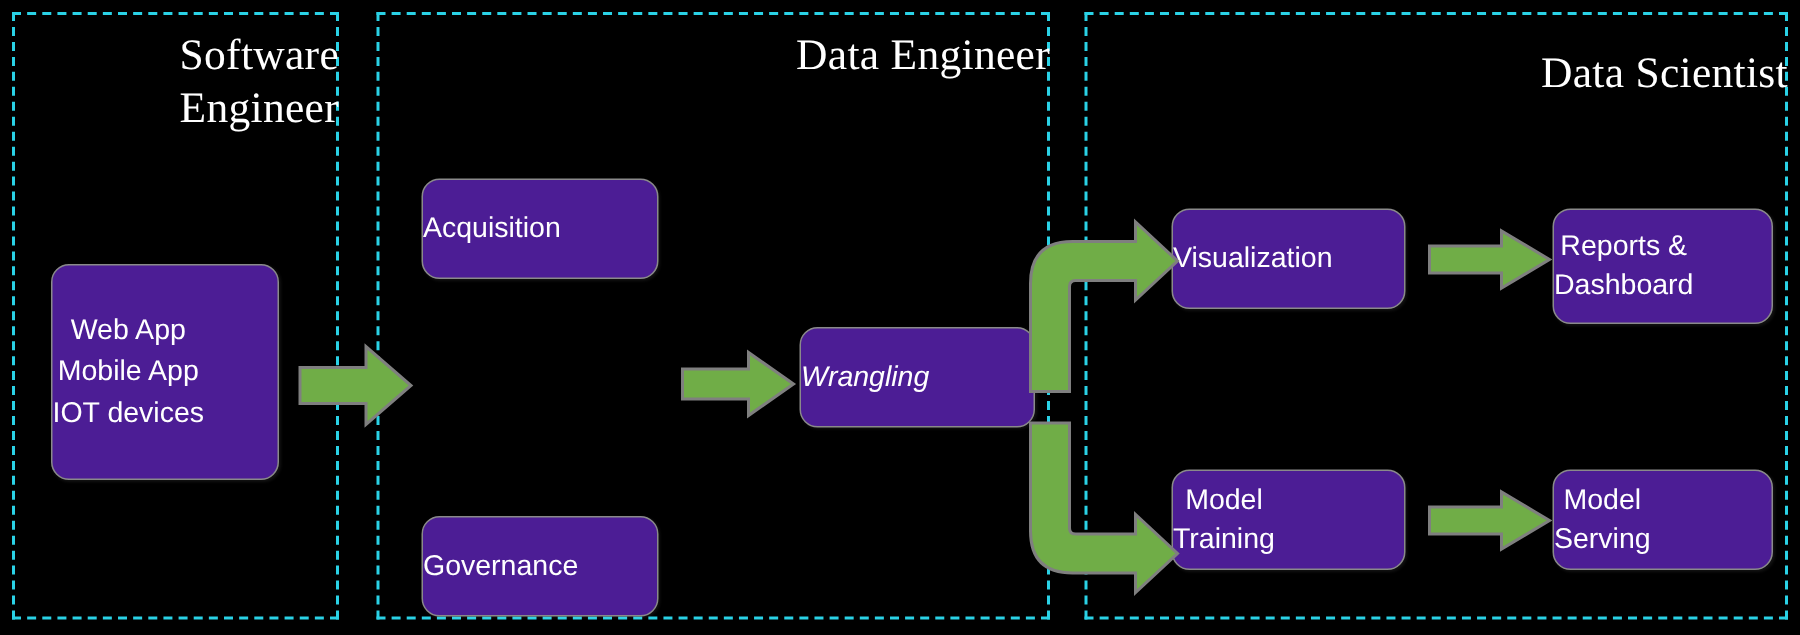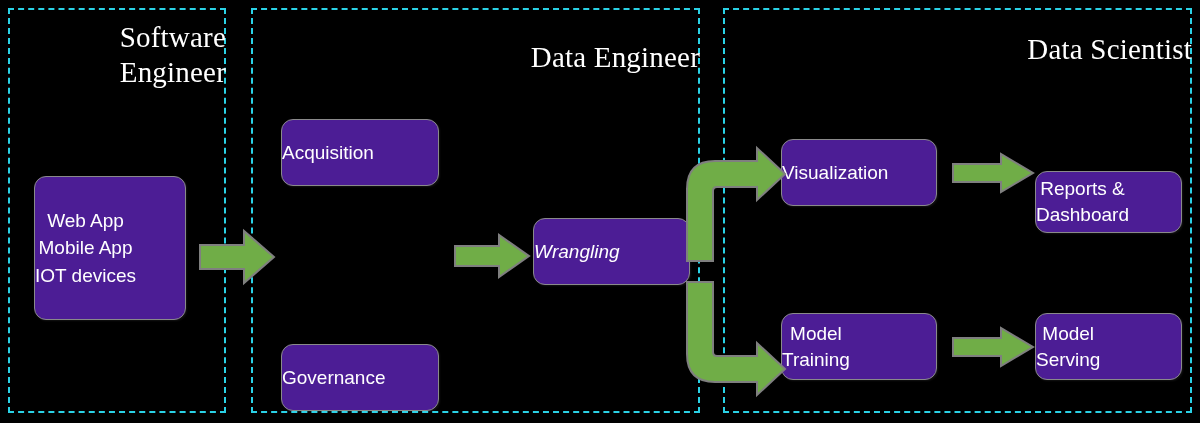--- a/index.html
+++ b/index.html
@@ -73,21 +73,21 @@
 
   <div class="panel" style="left:8px; top:8px; width:218px; height:405px;">
   </div>
   <div class="panel-title" style="left:8px; top:20px; width:218px;">
     <div>Software</div>
     <div>Engineer</div>
   </div>
 
   <div class="panel" style="left:251px; top:8px; width:449px; height:405px;">
   </div>
-  <div class="panel-title" style="left:251px; top:20px; width:449px;margin-top:20px;">
+  <div class="panel-title" style="left:251px; top:20px; width:449px;">
     <div>Data Engineer</div>
   </div>
 
   <div class="panel" style="left:723px; top:8px; width:469px; height:405px;">
   </div>
   <div class="panel-title" style="left:723px; top:32px; width:469px;">
     <div>Data Scientist</div>
   </div>
 
   <div class="node tall" style="left:34px; top:176px; width:152px; height:144px; line-height:1.45;">Web App
@@ -96,21 +96,21 @@
 
   <div class="node" style="left:281px; top:119px; width:158px; height:67px;">Acquisition</div>
 
 
   <div class="node" style="left:281px; top:324px; width:158px; height:67px;margin-top:20px;">Governance</div>
 
   <div class="node" style="left:533px; top:218px; width:157px; height:67px;font-style:italic;">Wrangling</div>
 
   <div class="node" style="left:781px; top:139px; width:156px; height:67px;">Visualization</div>
 
-  <div class="node tall" style="left:1035px; top:139px; width:147px; height:62px; line-height:1.35;margin-top:32px;">Reports &amp;
+  <div class="node tall" style="left:1035px; top:139px; width:147px; height:77px; line-height:1.35;">Reports &amp;
 Dashboard</div>
 
   <div class="node tall" style="left:781px; top:313px; width:156px; height:67px; line-height:1.35;">Model
 Training</div>
 
   <div class="node tall" style="left:1035px; top:313px; width:147px; height:67px; line-height:1.35;">Model
 Serving</div>
 
   <svg class="arrow-straight" style="left:198px; top:227px;" width="78" height="60" viewBox="0 0 78 60">
     <polygon class="gfill" points="2,18 46,18 46,4 76,30 46,56 46,42 2,42"></polygon>

